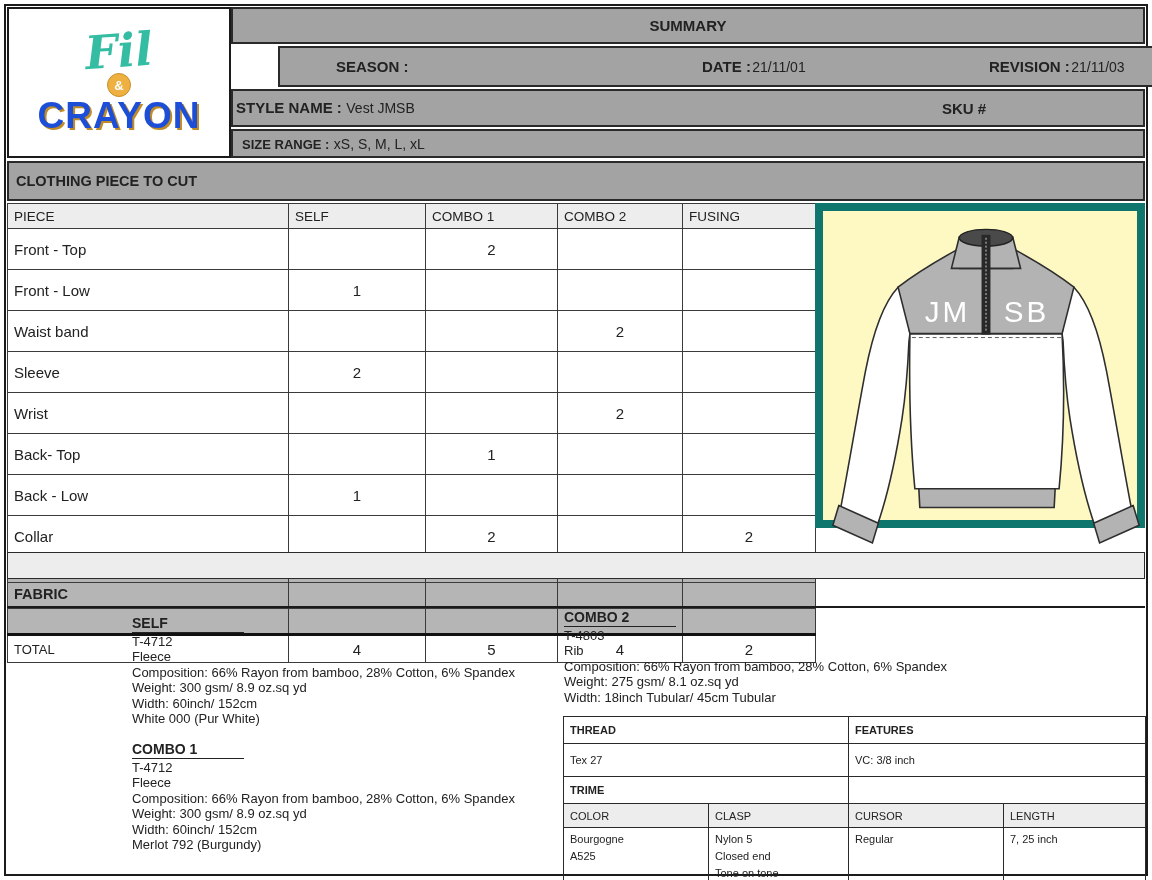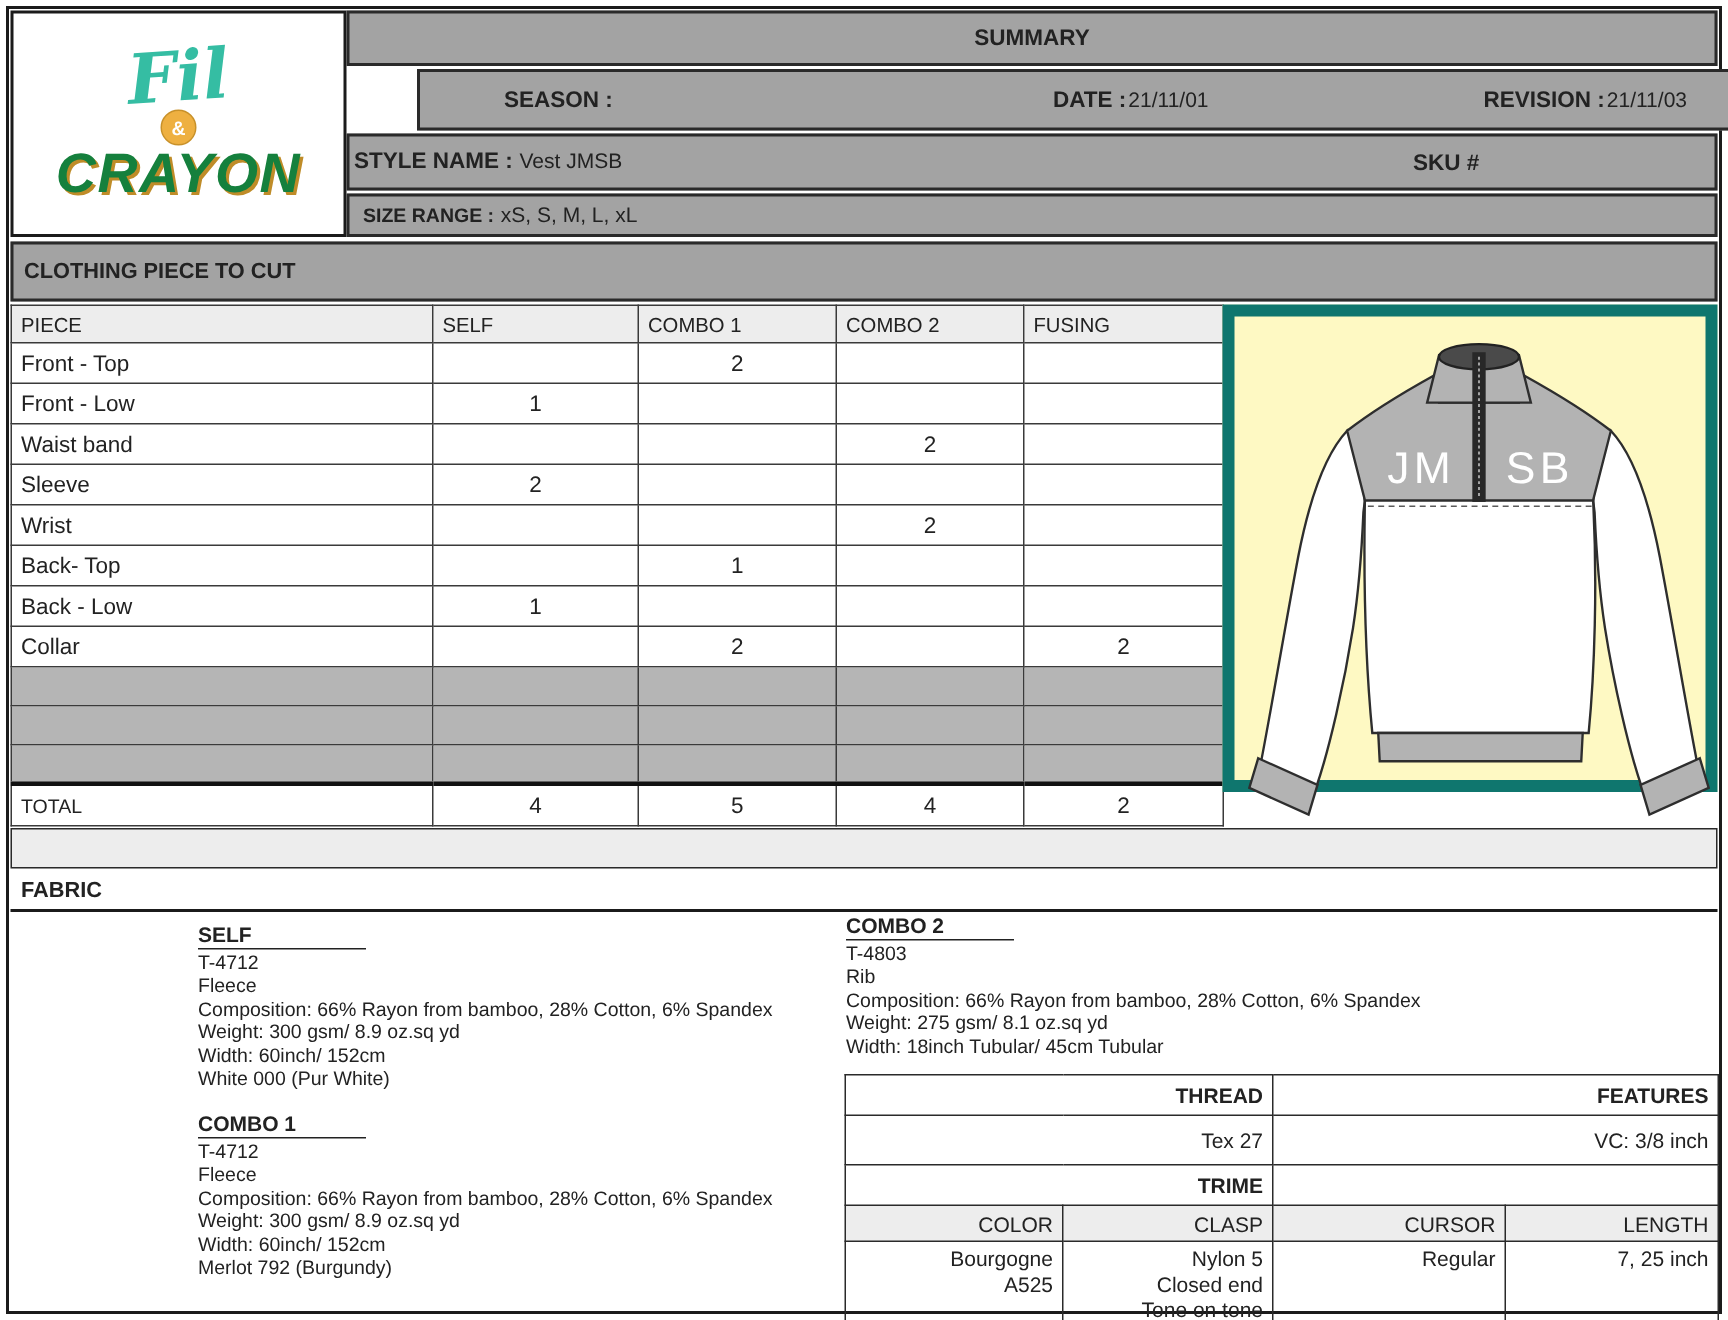--- a/index.html
+++ b/index.html
@@ -10,61 +10,61 @@
   .box{border:2px solid #2a2a2a;background:#a3a3a3;}
 
   
   .logo{left:7px;top:7px;width:224px;height:151px;display:flex;flex-direction:column;
         align-items:center;justify-content:center;border:2.5px solid #1b1b1b;}
   .logo-fil{font-family:"DejaVu Serif",serif;font-style:italic;font-size:46px;line-height:40px;
             color:#35bda3;font-weight:bold;transform:rotate(-4deg);}
   .logo-amp{width:22px;height:22px;border-radius:50%;background:#eeb041;color:#fff;
             font-size:13px;font-weight:bold;display:flex;align-items:center;justify-content:center;
             margin:2px 0 1px 0;border:1.5px solid #c8912a;}
-  .logo-crayon{font-size:37px;font-weight:900;letter-spacing:1px;color:#15803d;
-               text-shadow:2px 2px 0 #bf8c28;line-height:36px;font-style:italic;}
+  .logo-crayon{font-size:37px;font-weight:900;letter-spacing:1px;color:#1d4ed8;
+               text-shadow:2px 2px 0 #bf8c28;line-height:36px;}
 
   
   .hrow{left:231px;width:914px;display:flex;align-items:center;}
   .r-summary{top:7px;height:37px;justify-content:center;}
   .r-season{top:46px;height:41px;margin-left:47px;}
   .r-style{top:89px;height:38px;}
   .r-size{top:129px;height:29px;}
   .b15{font-weight:bold;font-size:15px;}
   .v14{font-size:14px;}
   .pos{position:absolute;white-space:nowrap;}
 
   
   .cutbar{left:7px;top:161px;width:1138px;height:40px;display:flex;align-items:center;
           padding-left:7px;font-weight:bold;font-size:14.5px;}
   table{border-collapse:collapse;}
   .pieces{left:7px;top:203px;width:808px;height:347px;table-layout:fixed;}
   .pieces td{border:1.5px solid #3a3a3a;font-size:15px;padding:0 0 0 6px;overflow:hidden;}
-  .pieces tr{height:27px;}
+  .pieces tr{height:41px;}
   .pieces tr.ph{height:25px;}
   .pieces tr.ph td{background:#ededed;font-size:13.5px;}
   .pieces td.n{text-align:center;padding:0;}
   .pieces tr.grayrow{height:26px;}
   .pieces tr.grayrow td{background:#b5b5b5;}
   .pieces tr.totalrow{height:28px;}
   .pieces tr.totalrow td{border-top:3.5px solid #111;}
   .pieces tr.totalrow td.lbl{font-size:13px;}
 
   .garmentbox{left:815px;top:203px;width:330px;height:325px;border:8px solid #0f766e;background:#fef9c3;}
 
   .grayband{left:7px;top:552px;width:1138px;height:27px;background:#ededed;border:1.5px solid #2a2a2a;}
   .fabricbar{left:7px;top:581px;width:1138px;height:27px;display:flex;align-items:center;
              padding-left:7px;font-weight:bold;font-size:14.5px;border-bottom:2.5px solid #1b1b1b;}
 
   
   .fab{font-size:13px;line-height:15.5px;}
   .fab-head{font-weight:bold;font-size:14px;border-bottom:1.5px solid #222;
             display:inline-block;min-width:112px;margin-bottom:1px;}
   .thread{left:563px;top:716px;width:582px;table-layout:fixed;}
-  .thread td{border:1.5px solid #2a2a2a;font-size:14px;padding:1px 6px;vertical-align:middle;text-align:right;}
+  .thread td{border:1.5px solid #2a2a2a;font-size:11px;padding:1px 6px;vertical-align:middle;}
   .thread tr.hb td{font-weight:bold;height:24px;}
   .thread tr.val td{height:30px;}
   .thread tr.gh{height:24px;}
   .thread tr.gh td{background:#ededed;}
   .thread tr.data td{height:60px;vertical-align:top;padding-top:3px;line-height:17px;}
 </style>
 </head>
 <body>
 
 <div id="page">

